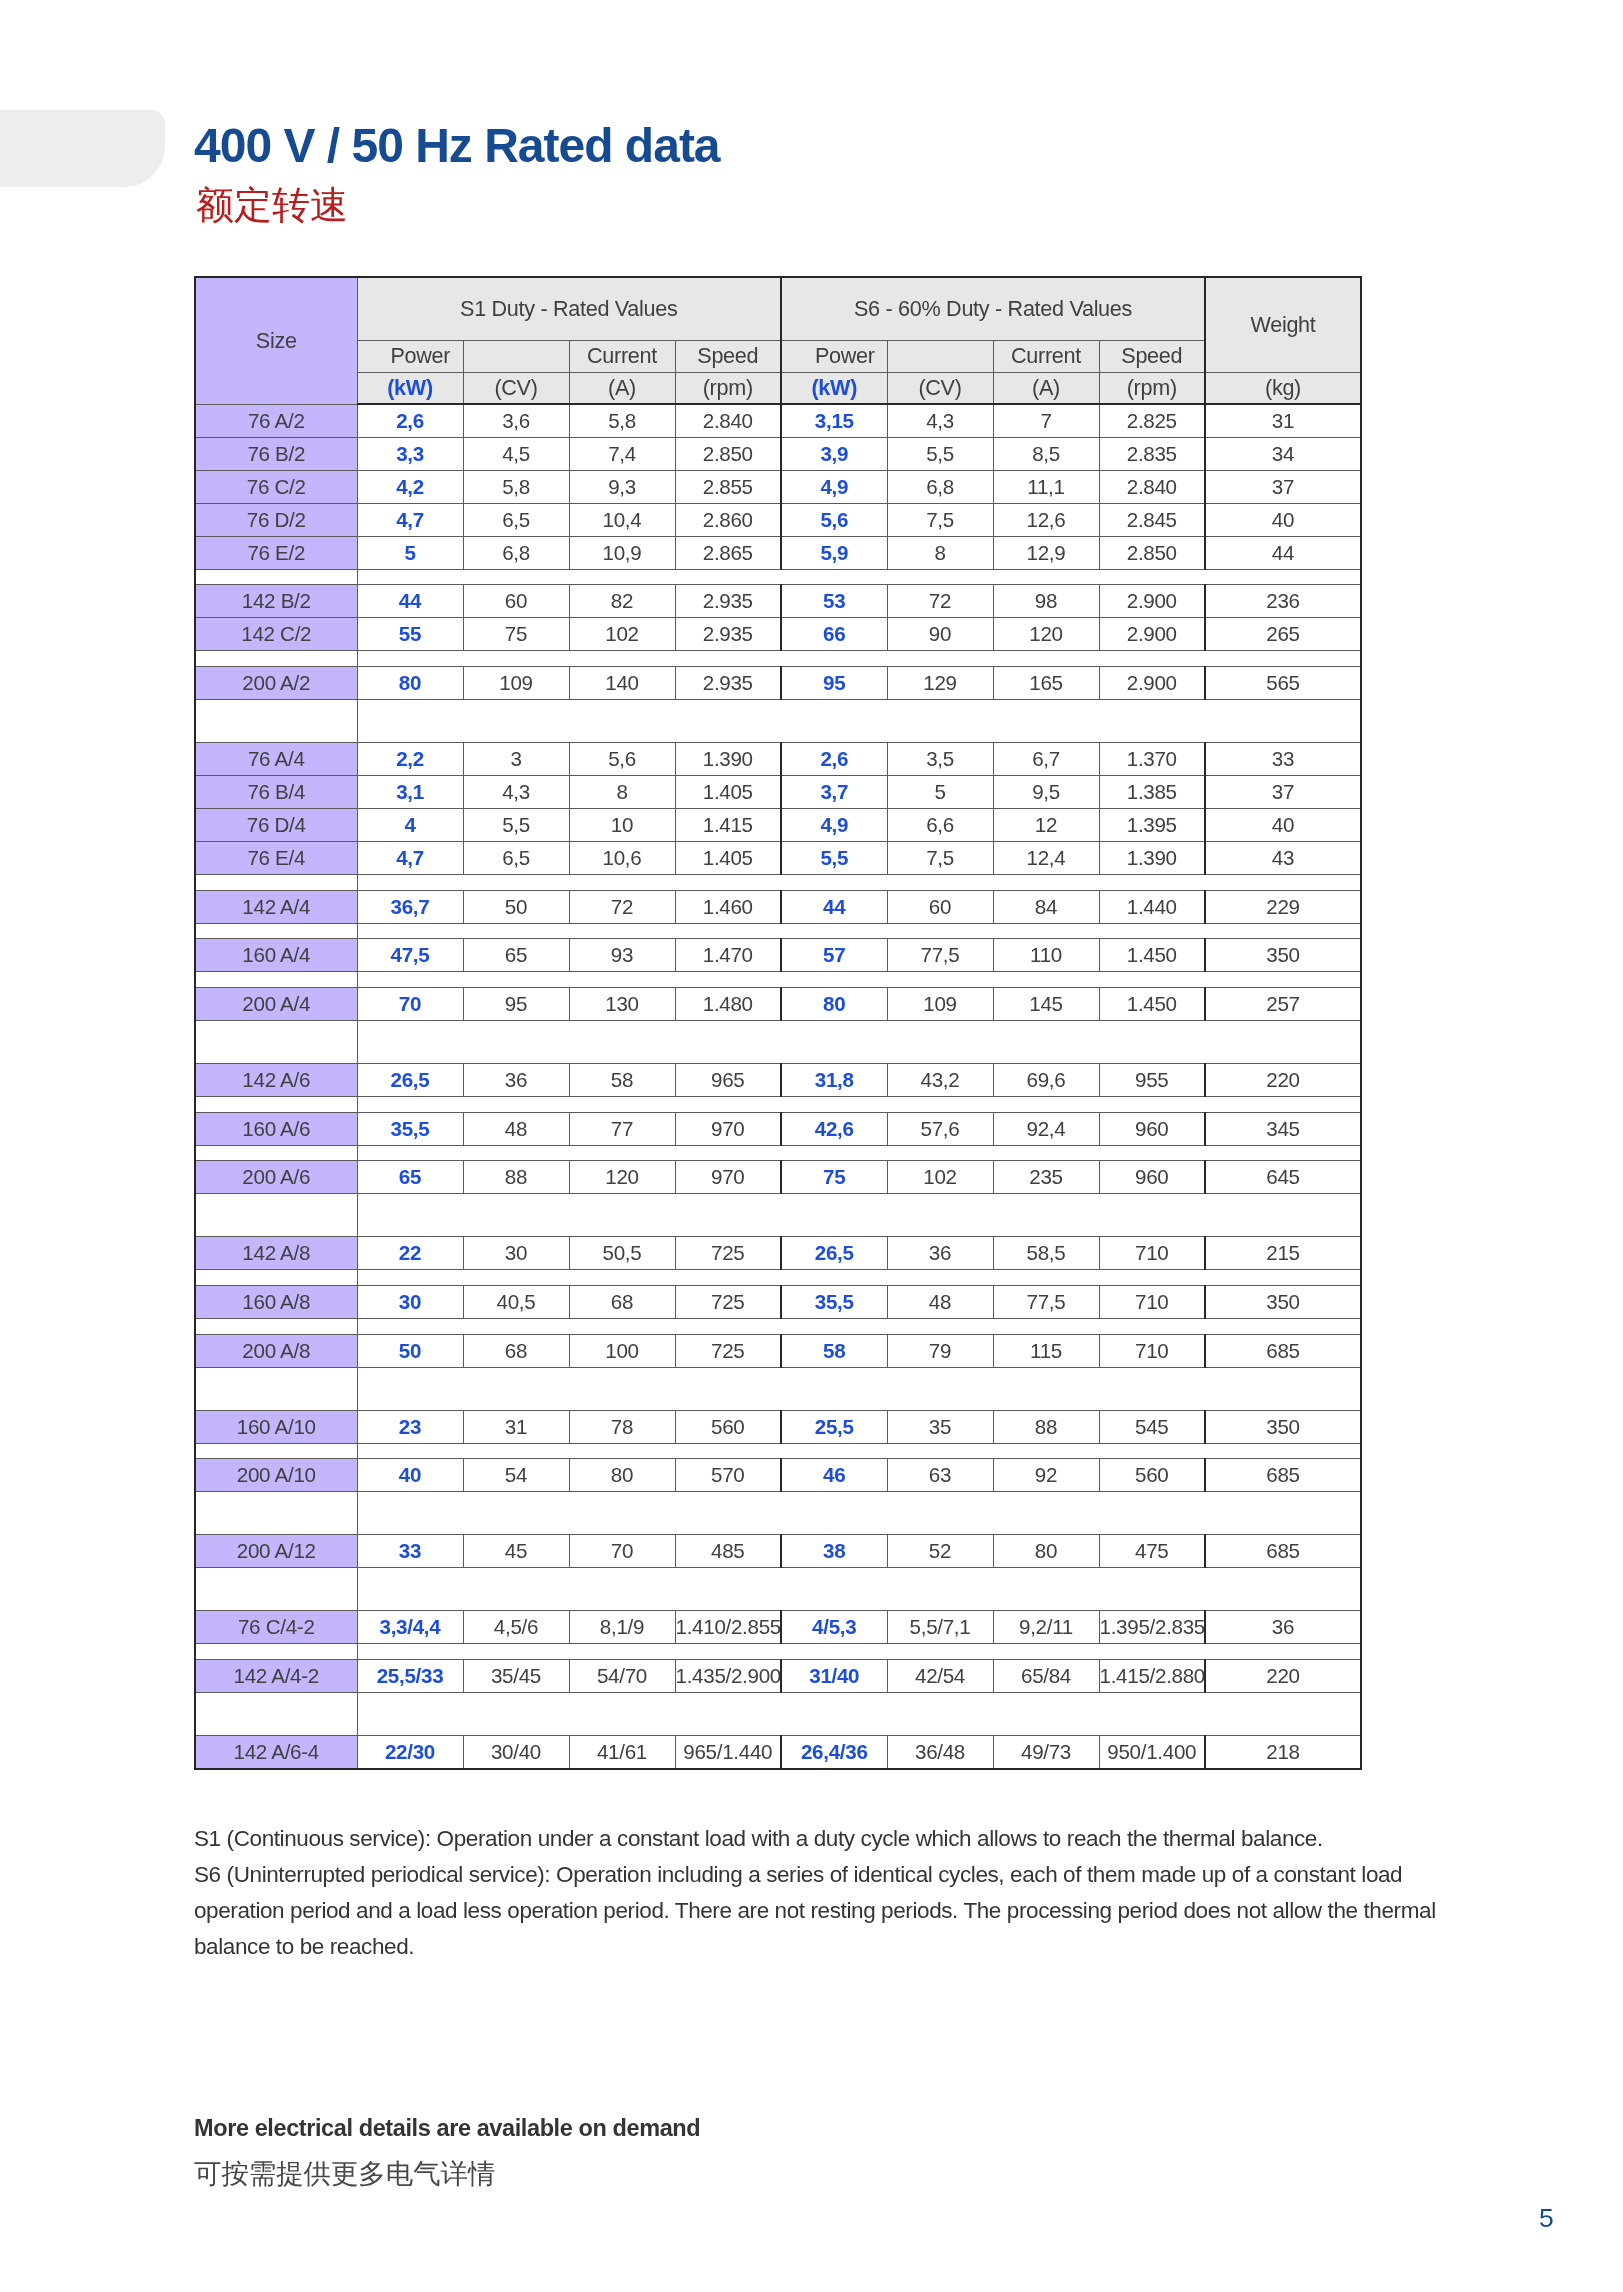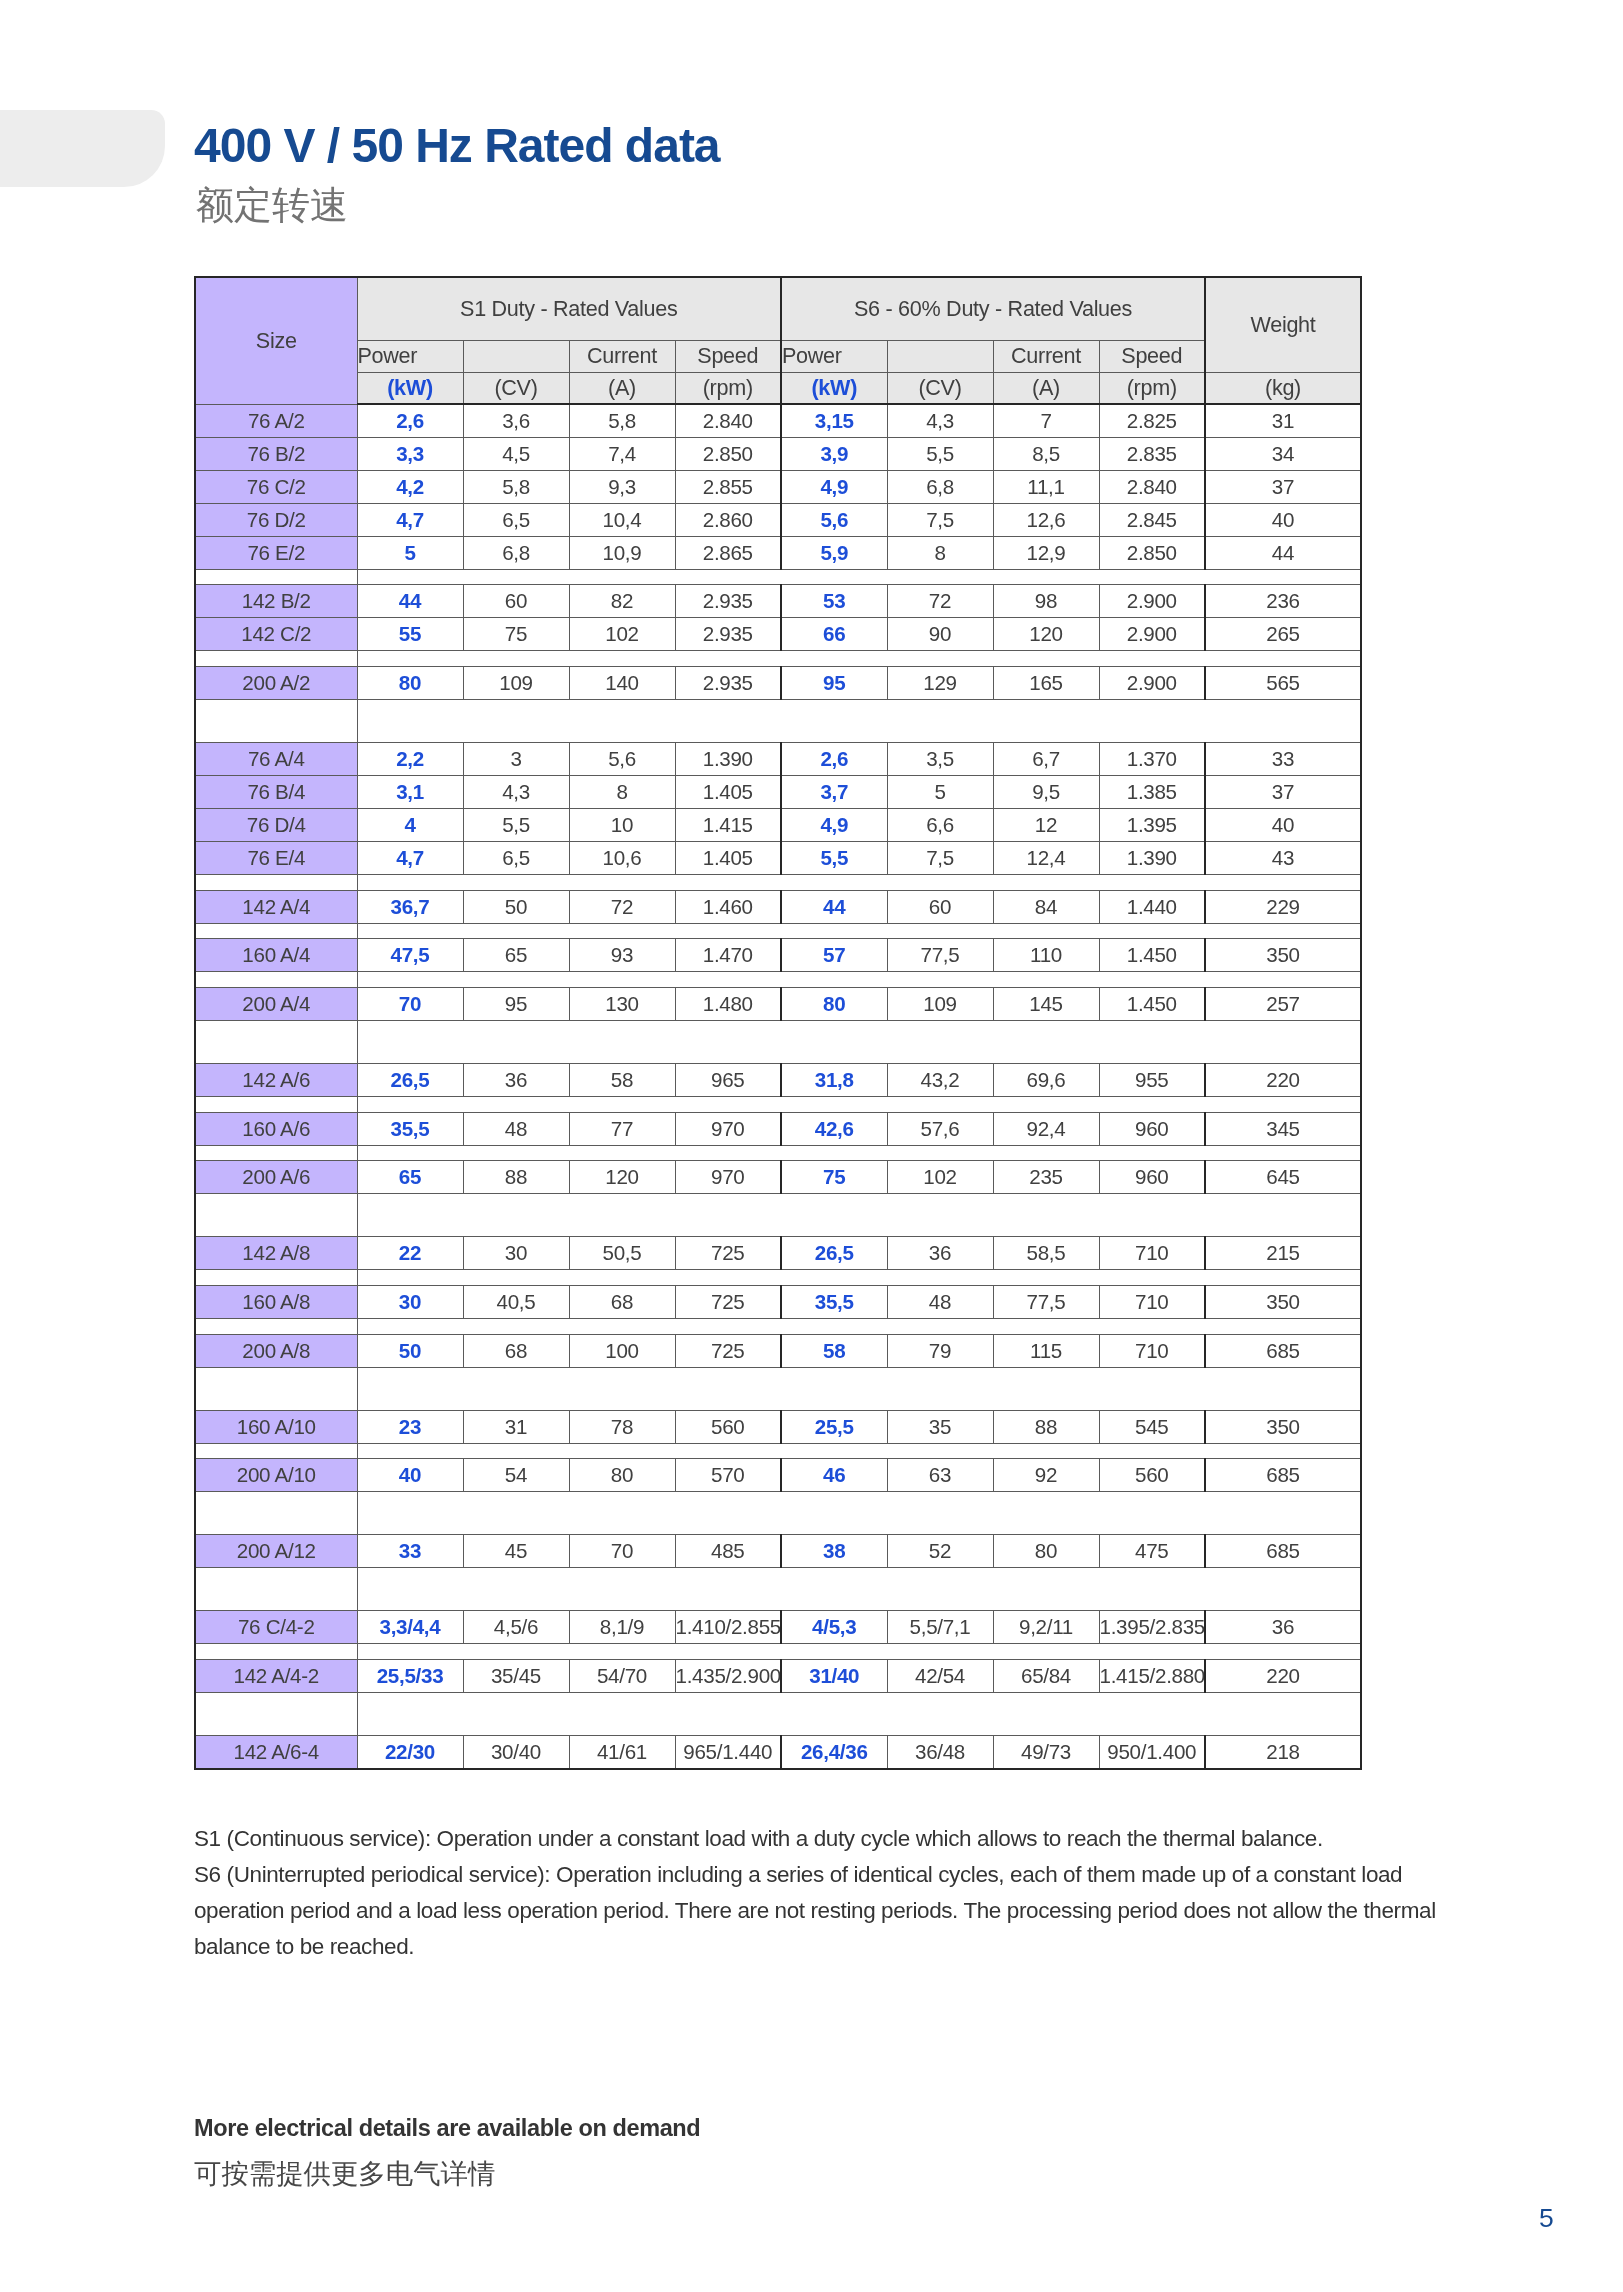--- a/index.html
+++ b/index.html
@@ -14,21 +14,21 @@
     position:absolute; left:0; top:110px; width:165px; height:77px;
     background:#ededed; border-radius:0 13.7px 41px 0;
   }
   
   .page-title {
     position:absolute; left:194px; top:118px;
     font-size:48px; font-weight:bold; letter-spacing:-1px; color:#164a91;
   }
   .page-subtitle {
     position:absolute; left:196px; top:180px;
-    font-size:38px; color:#737373;
+    font-size:38px; color:#b91c1c;
     font-family:Liberation Mono, monospace;
   }
   
   .tbl-wrap { position:absolute; left:194px; top:276px; }
   table.rated {
     border-collapse:collapse; table-layout:fixed; width:1164px;
     border:2.9px solid #262626;
     font-size:20.6px; letter-spacing:-0.3px; color:#404040;
   }
   table.rated td {
@@ -41,21 +41,21 @@
   tr.r3 { height:32px; }
   tr.data-row { height:33px; }
   tr.gap-s { height:15.7px; }
   tr.gap-l { height:43px; }
   td.hd { background:#e7e7e7; font-size:21.6px; }
   td.grp { border-bottom:2px solid #2c2c2c; }
   td.szcell {
     border:2.9px solid #262626; background:#c4b5fd;
   }
   td.sub { border-left:none; border-right:none; }
-  td.sub.first { text-align:left; }
+  td.sub.first { text-align:left; padding-left:33px; }
   td.thickR { border-right:2.9px solid #262626 !important; }
   tr.r3 td { border-bottom:2.9px solid #262626; }
   td.bold { font-weight:bold; color:#1d4ed8; }
   td.gapcell { border:2.9px solid #262626; background:#ffffff; }
   td.gapwide { background:#ffffff; border-left:2.9px solid #262626; }
   
   .notes-en {
     position:absolute; left:194px; top:1821px; width:1243px;
     font-size:22.5px; font-weight:normal; letter-spacing:-0.4px;
     line-height:36px; color:#343434;

